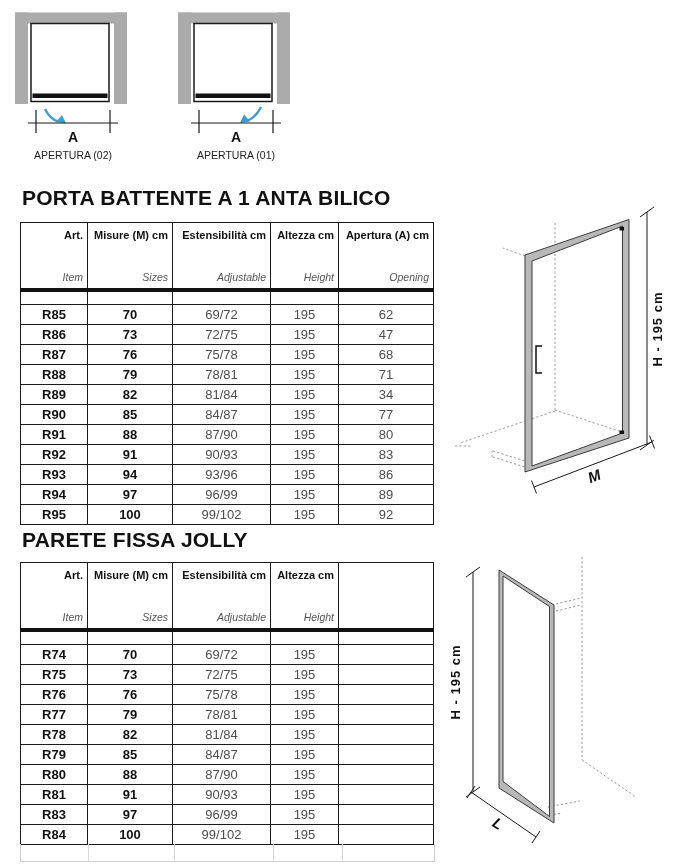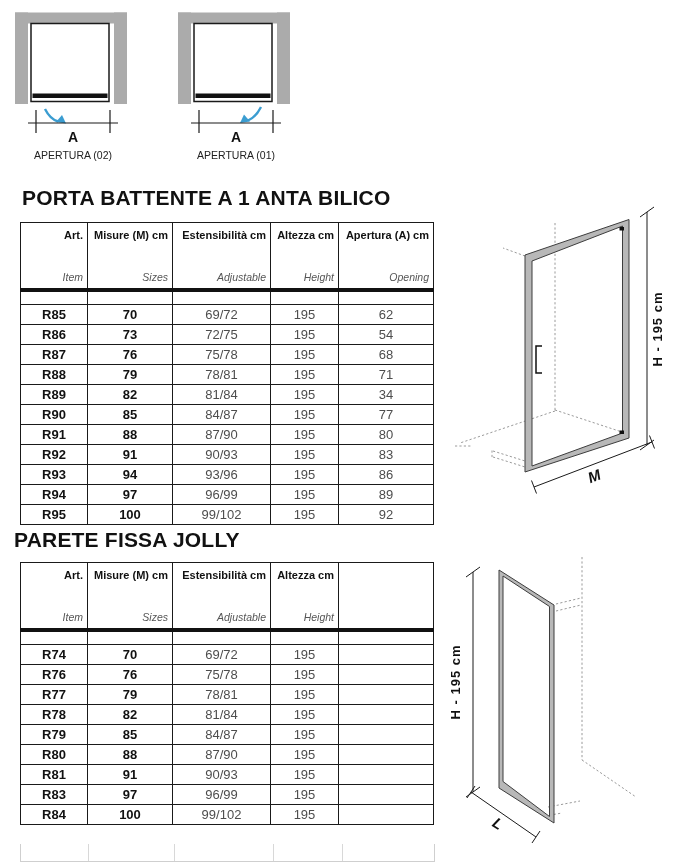--- a/index.html
+++ b/index.html
@@ -9,21 +9,21 @@
     font-family:"Liberation Sans", sans-serif;
     -webkit-font-smoothing:antialiased;
   }
   .abs{position:absolute;}
 
   
   .section-title{
     font-size:21px;font-weight:bold;color:#111;letter-spacing:.2px;white-space:nowrap;
   }
   #title1{left:22px;top:186px;}
-  #title2{left:14px;top:528px;}
+  #title2{left:22px;top:528px;}
 
   
   table.spec{
     border-collapse:collapse;table-layout:fixed;width:413px;
     border:1.5px solid #111;
   }
   #table1{left:20px;top:222px;}
   #table2{left:20px;top:562px;}
   table.spec th{
     border:1px solid #1a1a1a;border-bottom:4px solid #111;
@@ -149,21 +149,21 @@
         <td>70</td>
         <td>69/72</td>
         <td>195</td>
         <td>62</td>
       </tr>
       <tr>
         <td>R86</td>
         <td>73</td>
         <td>72/75</td>
         <td>195</td>
-        <td>54</td>
+        <td>47</td>
       </tr>
       <tr>
         <td>R87</td>
         <td>76</td>
         <td>75/78</td>
         <td>195</td>
         <td>68</td>
       </tr>
       <tr>
         <td>R88</td>
@@ -298,20 +298,27 @@
   </tbody>
   <tbody>
       <tr>
         <td>R74</td>
         <td>70</td>
         <td>69/72</td>
         <td>195</td>
         <td></td>
       </tr>
       <tr>
+        <td>R75</td>
+        <td>73</td>
+        <td>72/75</td>
+        <td>195</td>
+        <td></td>
+      </tr>
+      <tr>
         <td>R76</td>
         <td>76</td>
         <td>75/78</td>
         <td>195</td>
         <td></td>
       </tr>
       <tr>
         <td>R77</td>
         <td>79</td>
         <td>78/81</td>

